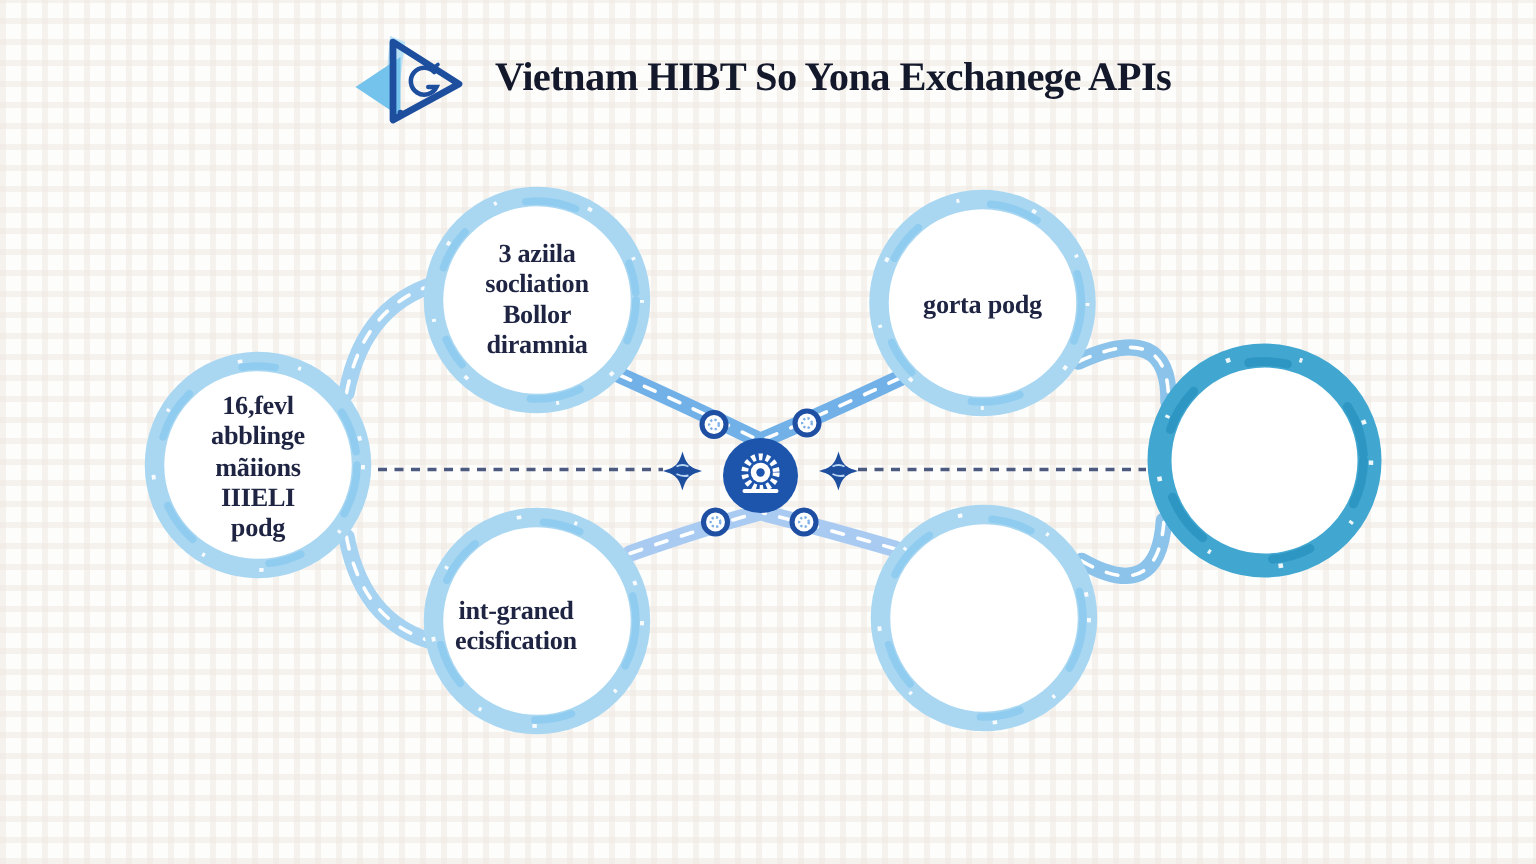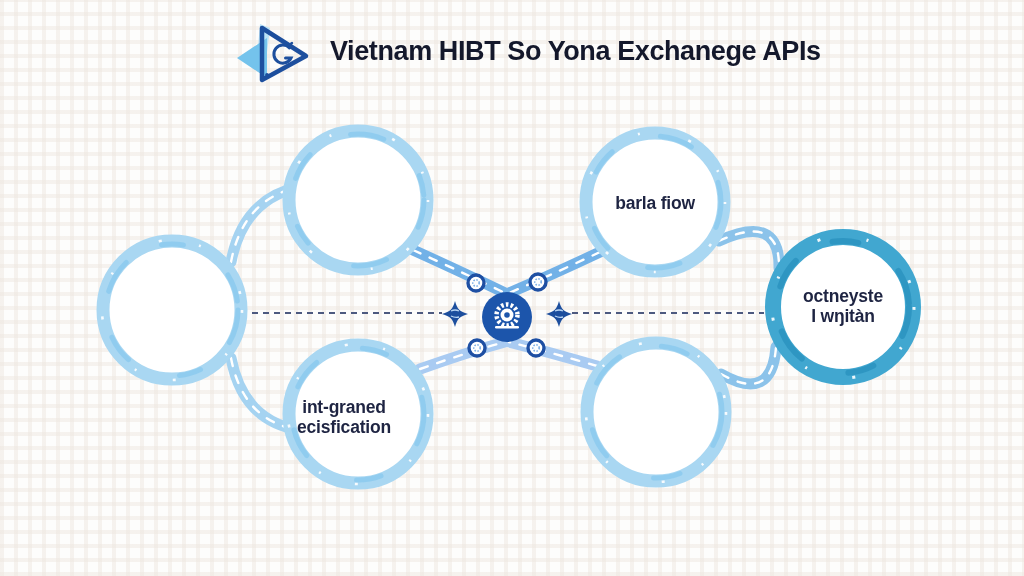--- a/index.html
+++ b/index.html
@@ -5,21 +5,21 @@
   * { margin:0; padding:0; box-sizing:border-box; }
   html,body { width:1024px; height:576px; overflow:hidden; }
   body {
     position:relative;
     font-family:"Liberation Sans", sans-serif;
     background-color:#fdfdfc;
     background-image:
       repeating-linear-gradient(0deg,  rgba(238,231,224,.5) 0 4px, transparent 4px 14px),
       repeating-linear-gradient(90deg, rgba(238,231,224,.5) 0 4px, transparent 4px 14px);
   }
-  .stage { position:absolute; inset:0; width:1024px; height:480px; }
+  .stage { position:absolute; inset:0; width:1024px; height:480px;font-family:Liberation Serif, serif; }
   svg.diagram { position:absolute; left:0; top:0; }
 
   .header {
     position:absolute; left:236px; top:18px;
     display:flex; align-items:center; gap:18px;
   }
   .title {
     font-size:27px; font-weight:700; color:#14182b;
     letter-spacing:-0.4px; white-space:nowrap;
   }
@@ -154,19 +154,26 @@
       <polygon points="24,6 34,10 28,58 20,52" fill="#b9e2f7"></polygon>
       <polygon points="1,40 31,20 31,60" fill="#74c3ec"></polygon>
       <polygon points="26,10 70,38 26,62" fill="none" stroke="#1d4f9e" stroke-width="4.5" stroke-linejoin="round"></polygon>
       <path d="M 53.5 30 A 9 9 0 1 0 55 40 l -5.5 0" fill="none" stroke="#1d4f9e" stroke-width="3" stroke-linecap="round"></path>
       <path d="M 52 28 l 4 -3" stroke="#1d4f9e" stroke-width="2.4" stroke-linecap="round"></path>
       <circle cx="31" cy="57" r="1.9" fill="#1d4f9e"></circle>
     </svg>
     <div class="title">Vietnam HIBT So Yona Exchanege APIs</div>
   </div>
 
-  <div class="node-label" style="left:655px; top:203px;">barla fiow</div>
+  <div class="node-label" style="left:172px; top:311px;">16,fevl
+abblinge
+mãiions
+IIIELI
+podg</div>
+  <div class="node-label" style="left:358px; top:199px;">3 aziila
+socliation
+Bollor
+diramnia</div>
+  <div class="node-label" style="left:655px; top:203px;">gorta podg</div>
   <div class="node-label" style="left:344px; top:417px;">int-graned
 ecisfication</div>
-  <div class="node-label" style="left:843px; top:306px;">octneyste
-I wŋitàn</div>
 
 </div>
 
 </body></html>

